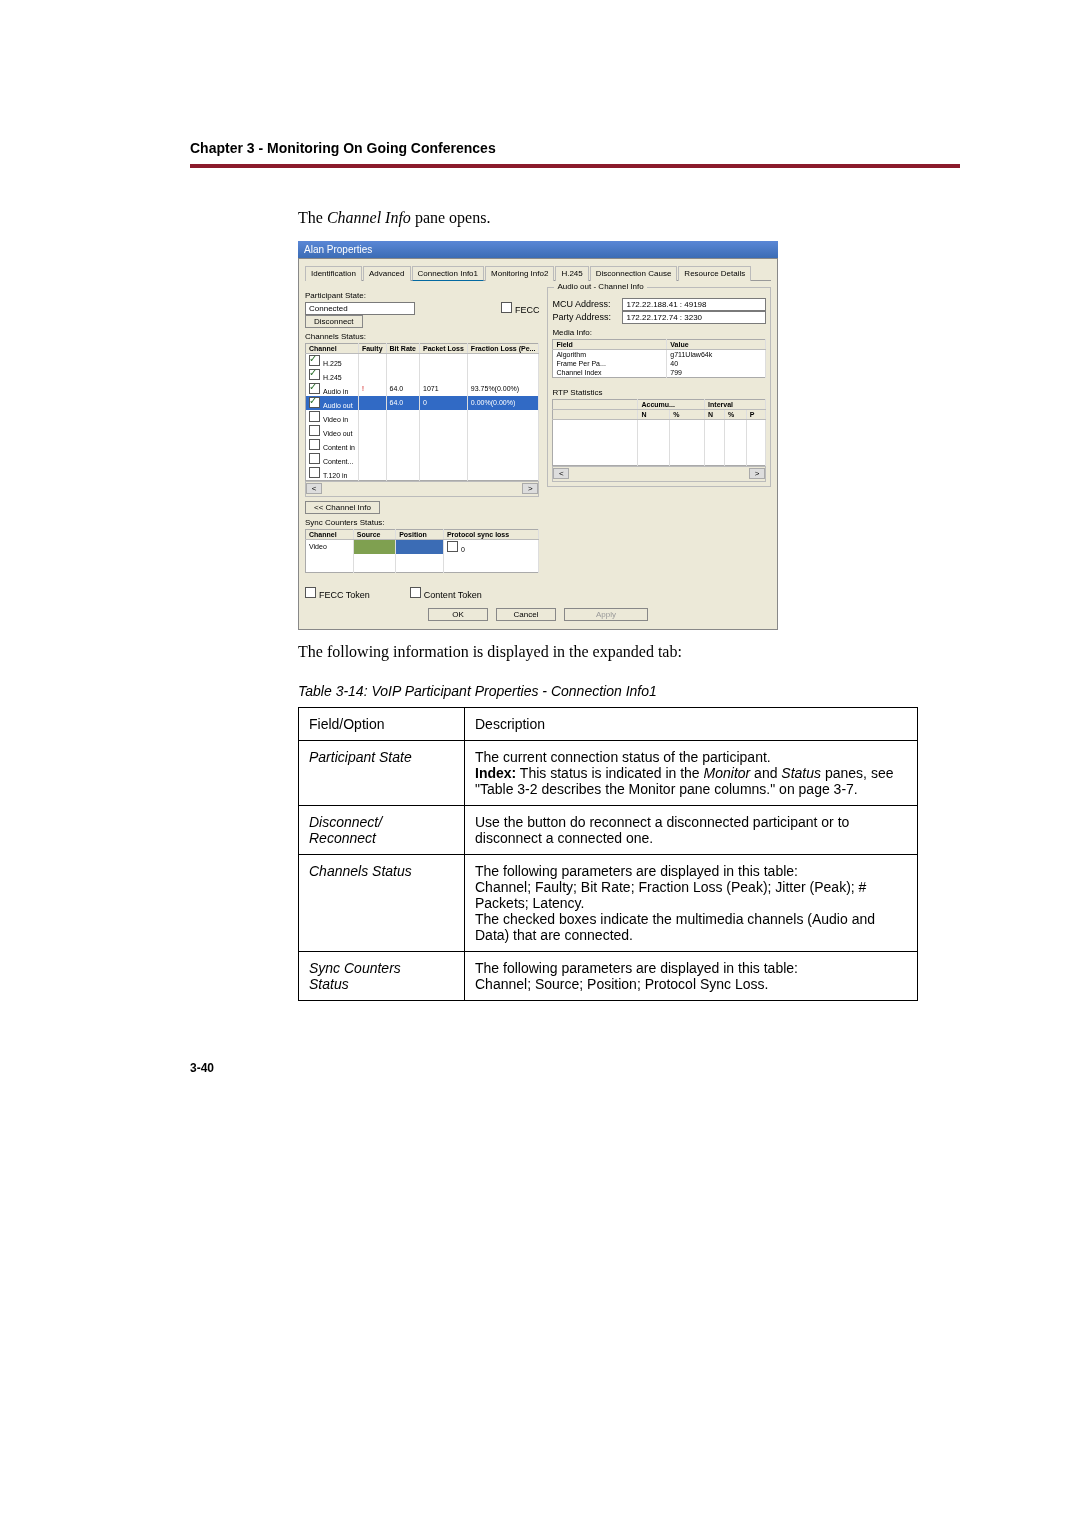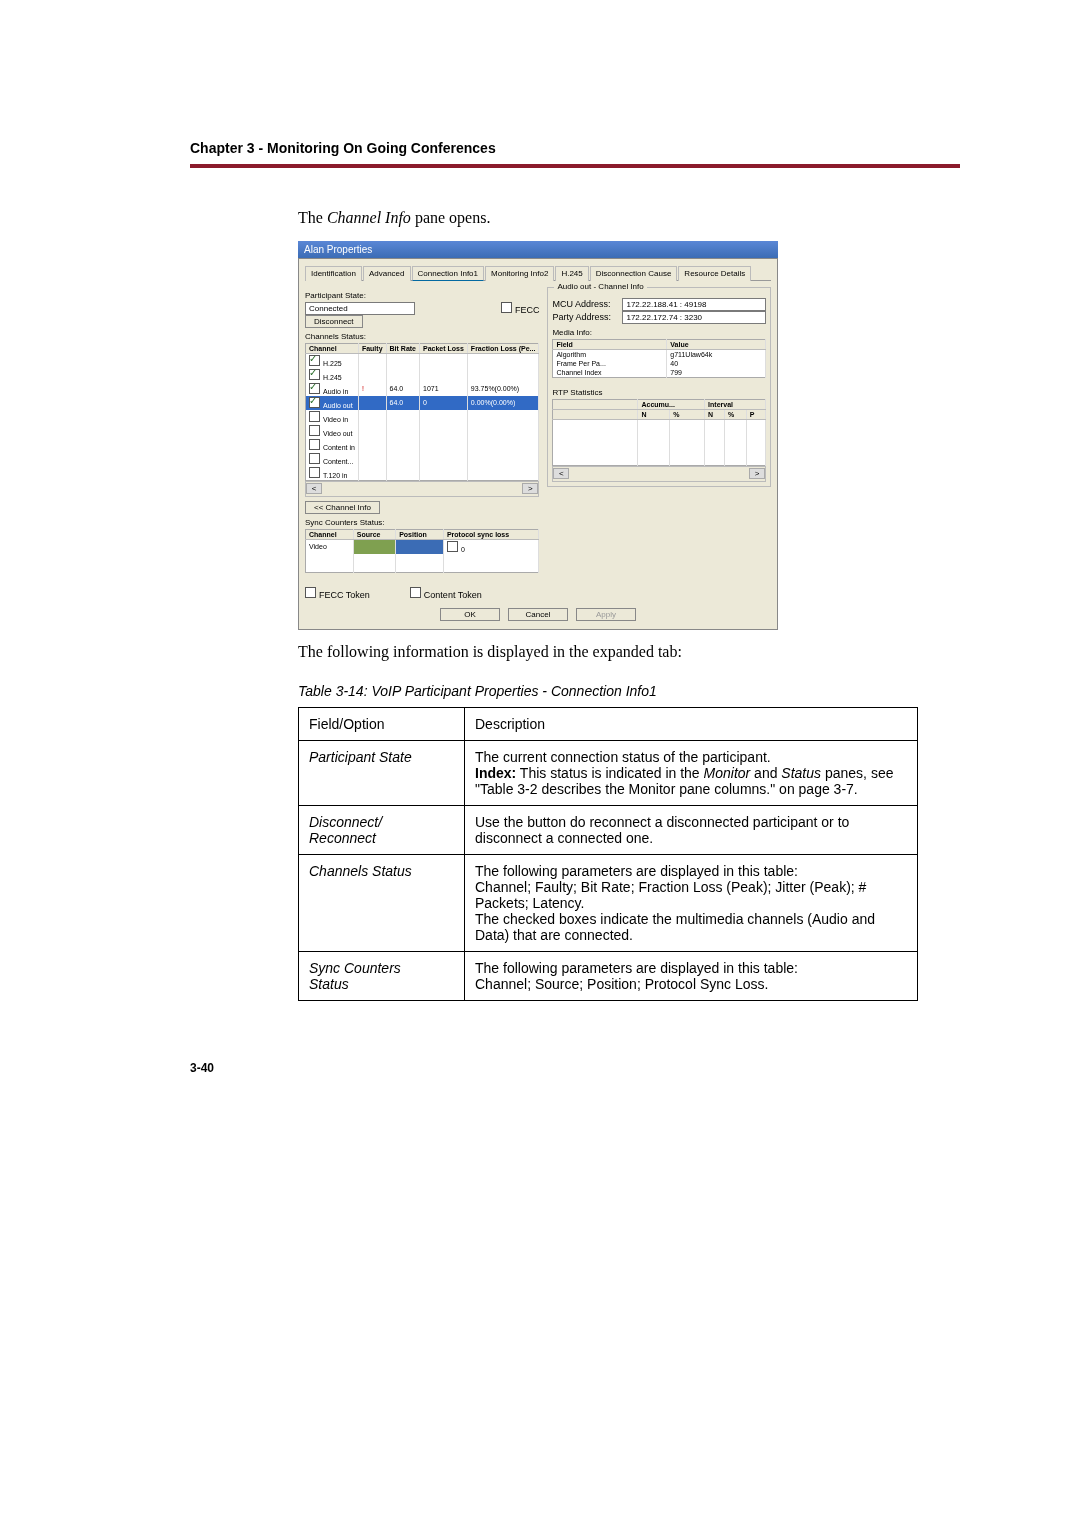--- a/index.html
+++ b/index.html
@@ -460,21 +460,21 @@
               <span class="scroll-arrow">&lt;</span>
               <span class="scroll-arrow">&gt;</span>
             </div>
           </div>
         </div>
       </div>
 
       <div class="dialog-footer">
         <button class="btn" style="width:60px">OK</button>
         <button class="btn" style="width:60px">Cancel</button>
-        <button class="btn" style="width:60px;color:#999">Apply</button>
+        <button class="btn" style="width:84px;color:#999">Apply</button>
       </div>
     </div>
   </div>
 
   <p class="body-text">The following information is displayed in the expanded tab:</p>
 
   <div class="table-caption">Table 3-14: VoIP Participant Properties - Connection Info1</div>
 
   <table class="desc-table">
     <tbody>

